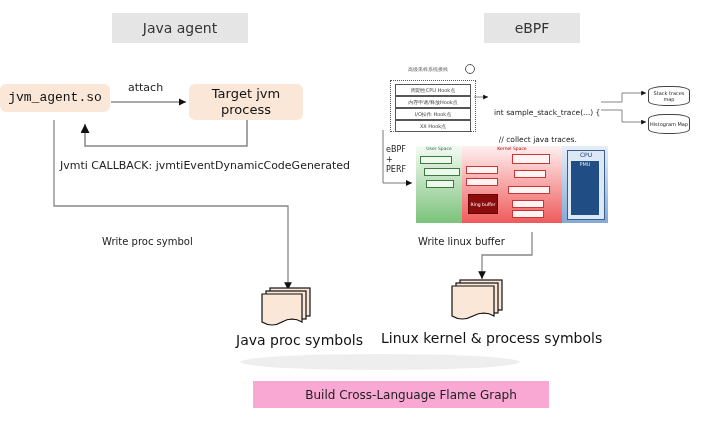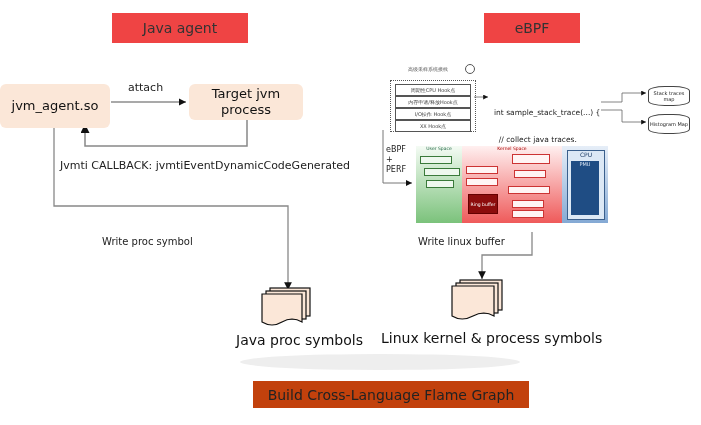--- a/index.html
+++ b/index.html
@@ -1,27 +1,27 @@
 <!DOCTYPE html>
 <html><head>
 <meta charset="utf-8">
 <style>
   html, body { margin: 0; padding: 0; }
   body { width: 701px; height: 425px; background: #ffffff; position: relative; overflow: hidden; font-family: "DejaVu Sans", sans-serif; color: #222; }
   .abs { position: absolute; }
-  .section-title { background: #ef4444; color: #333; font-size: 14px; display: flex; align-items: center; justify-content: center; }
+  .section-title { background: #e5e5e5; color: #333; font-size: 14px; display: flex; align-items: center; justify-content: center; }
   .node { background: #fbe7d8; border-radius: 6px; font-size: 13px; color: #111; display: flex; align-items: center; justify-content: center; text-align: center; line-height: 16px; }
   .lbl { font-size: 11px; color: #222; white-space: nowrap; }
   .small { font-size: 8.5px; }
   svg { position: absolute; left: 0; top: 0; }
   .hook { position: absolute; left: 8px; width: 90px; height: 10px; border: 1px solid #555; font-size: 5px; color: #444; display: flex; align-items: center; justify-content: center; background: #fff; }
   .bpfbox { position: absolute; border: 1px solid #c33; background: #fff4f4; font-size: 4.5px; color: #a00; display:flex; align-items:center; justify-content:center; }
   .usbox { position: absolute; border: 1px solid #3a7a3a; background: #eef8ee; font-size: 4.5px; color: #264; display:flex; align-items:center; justify-content:center; }
   .bigsym { font-size: 14px; color: #111; }
-  .footer { background: #c2410c; font-size: 14px; color: #222; display:flex; align-items:center; justify-content:center; }
+  .footer { background: #f9a8d4; font-size: 12px; color: #222; display:flex; align-items:center; justify-content:center;padding-left:20px; }
 </style>
 </head>
 <body>
 
 <svg width="701" height="425">
   <defs>
     <marker id="ah" markerWidth="8" markerHeight="8" refX="6" refY="3" orient="auto">
         <path d="M0,0 L6,3 L0,6 z" fill="#111"></path>
       </marker>
   </defs>
@@ -37,21 +37,21 @@
   <polyline points="532,232 532,255 482,255 482,279" fill="none" stroke="#888" stroke-width="1.3" marker-end="url(#ah)"></polyline>
 
   <line x1="474" y1="97" x2="488" y2="97" stroke="#666" stroke-width="0.8" marker-end="url(#ah)"></line>
   <polyline points="601,102 622,102 622,93 646,93" fill="none" stroke="#666" stroke-width="0.8" marker-end="url(#ah)"></polyline>
   <polyline points="601,110 622,110 622,122 646,122" fill="none" stroke="#666" stroke-width="0.8" marker-end="url(#ah)"></polyline>
 
   <ellipse cx="380" cy="362" rx="140" ry="8" fill="#eeeeee"></ellipse>
 </svg>
 
 <div class="abs section-title" style="left:112px;top:13px;width:136px;height:30px;">Java agent</div>
-<div class="abs node" style="left:0;top:84px;width:110px;height:44px;">jvm_agent.so</div>
+<div class="abs node" style="left:0;top:84px;width:110px;height:28px;font-family:Liberation Mono, monospace;">jvm_agent.so</div>
 <div class="abs lbl" style="left:128px;top:81px;font-size:11px;">attach</div>
 <div class="abs node" style="left:189px;top:84px;width:114px;height:36px;padding:0 18px;box-sizing:border-box;">Target jvm process</div>
 <div class="abs lbl" style="left:60px;top:159px;">Jvmti CALLBACK:  jvmtiEventDynamicCodeGenerated</div>
 <div class="abs lbl" style="left:102px;top:236px;font-size:10px;">Write proc symbol</div>
 
 <svg width="701" height="425" style="pointer-events:none">
   <g transform="translate(262,288)">
     <rect x="8" y="0" width="40" height="28" fill="#fbe7d8" stroke="#111" stroke-width="1.2"></rect>
     <rect x="4" y="3" width="40" height="28" fill="#fbe7d8" stroke="#111" stroke-width="1.2"></rect>
     <path d="M0,6 h40 v28 q-10,-6 -20,0 t-20,0 z" fill="#fbe7d8" stroke="#111" stroke-width="1.2"></path>

